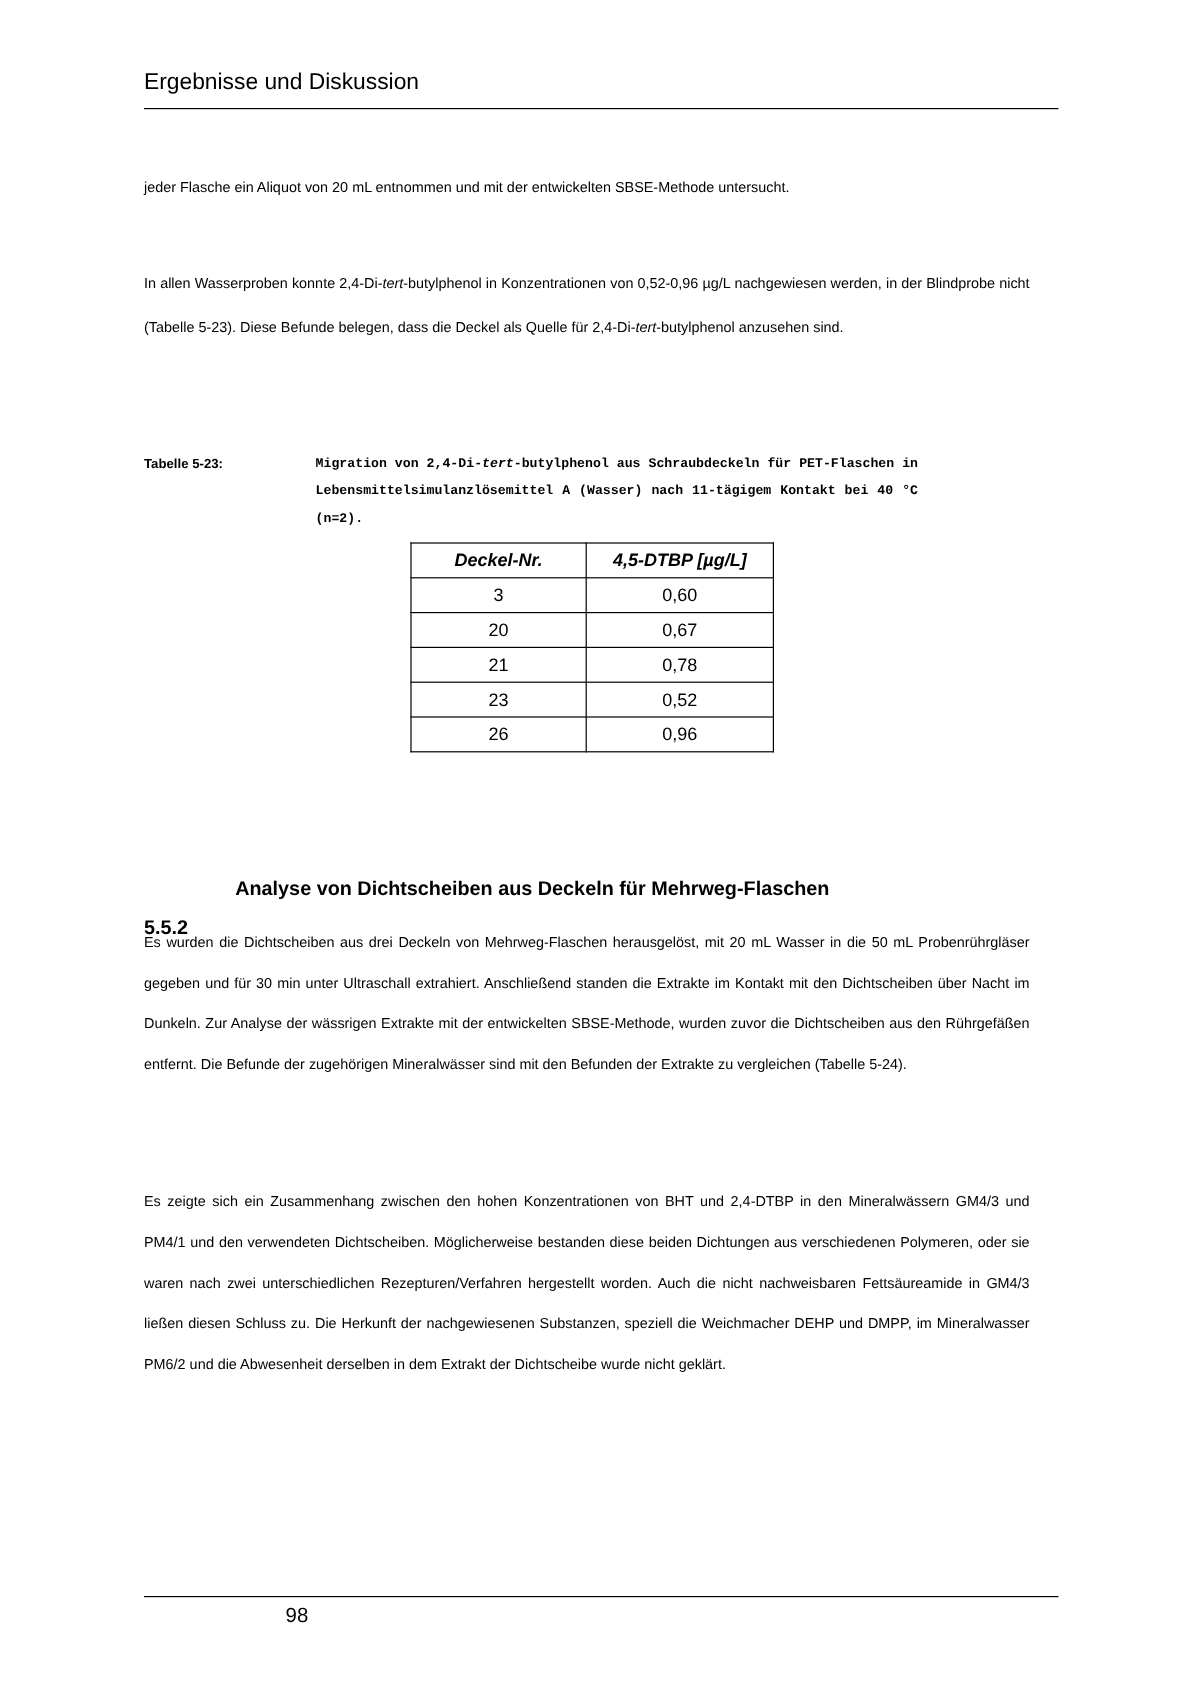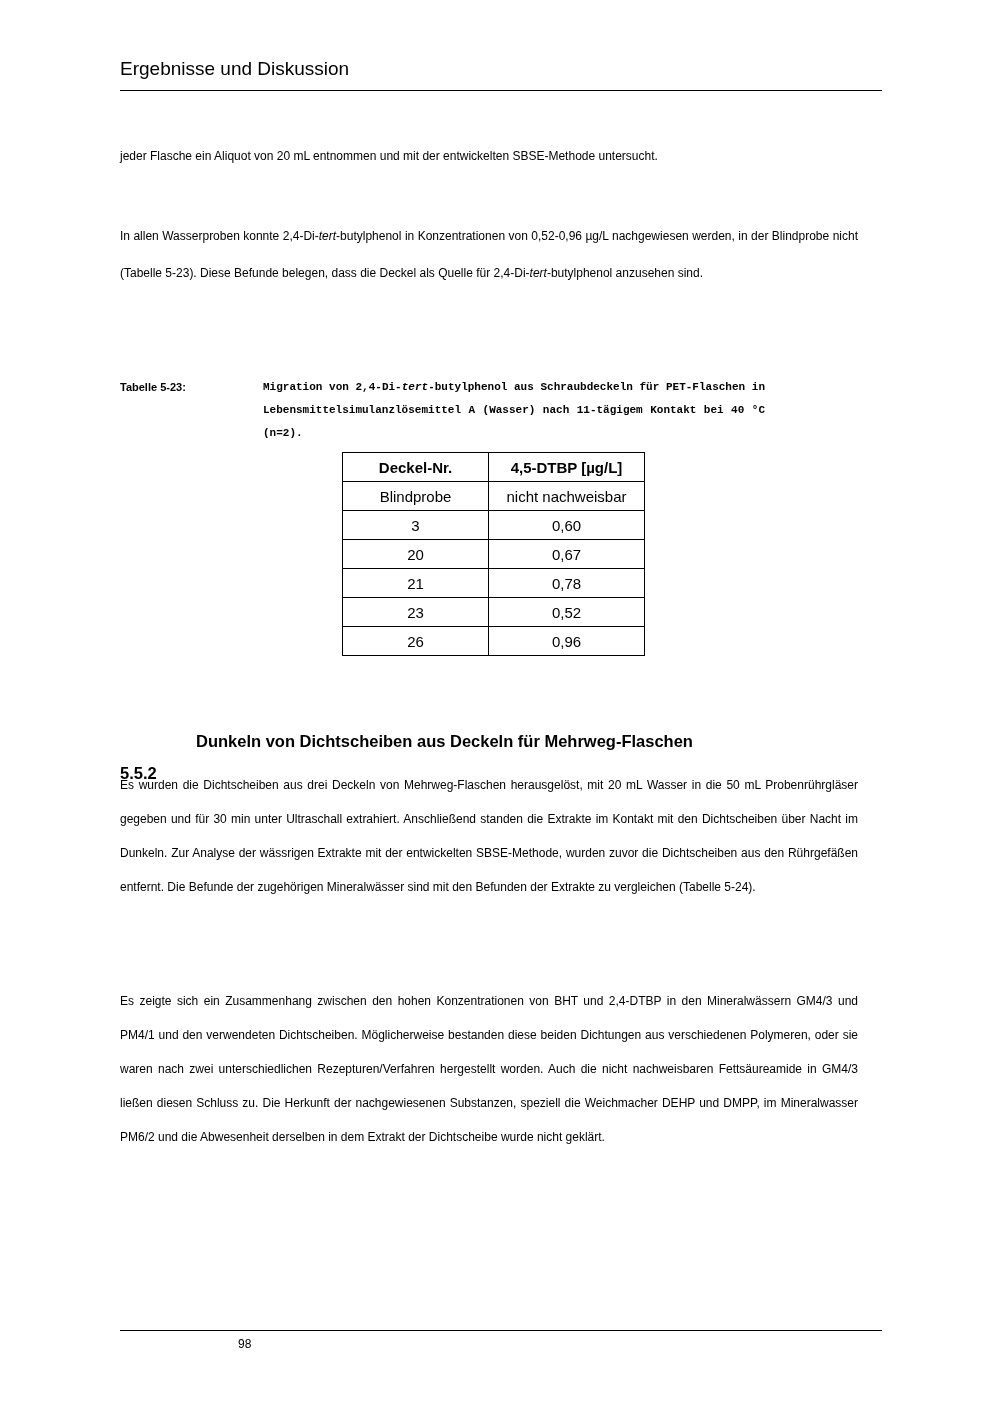--- a/index.html
+++ b/index.html
@@ -35,36 +35,36 @@
   .caption-text { width: 502px; text-align: justify; hyphens: manual; font-family: Liberation Mono, monospace; }
 
   table.data-table {
     position: absolute; left: 342px; top: 452px;
     border-collapse: collapse; font-size: 15px;
   }
   table.data-table th, table.data-table td {
     border: 1px solid #000; text-align: center; vertical-align: middle;
     height: 29px; padding: 0 6px;
   }
-  table.data-table th { font-weight: bold; }
+  table.data-table th { font-weight: bold; font-style: italic; }
   table.data-table .col1 { width: 146px; }
   table.data-table .col2 { width: 156px; }
 
   .section-heading {
     position: absolute; left: 120px; top: 732px; width: 738px;
     display: flex; font-weight: bold; font-size: 16.5px;
   }
   .section-number { width: 76px; flex: none; margin-top: 32px; }
 
   .footer {
     position: absolute; left: 120px; top: 1330px; width: 762px;
     border-top: 1px solid #000;
   }
   .page-number {
-    display: inline-block; margin-left: 118px; margin-top: 6px; font-size: 12px;
+    display: inline-block; margin-left: 118px; margin-top: 6px; font-size: 17px;
   }
 </style>
 </head>
 <body>
 
 <div class="page">
 
   <div class="running-header">Ergebnisse und Diskussion</div>
 
   <p class="para" style="top:138px;">jeder Flasche ein Aliquot von 20 mL entnommen und mit der entwickelten SBSE-Methode unter­sucht.</p>
@@ -78,24 +78,20 @@
 
   <table class="data-table">
     <thead>
       <tr>
         <th class="col1">Deckel-Nr.</th>
         <th class="col2">4,5-DTBP [µg/L]</th>
       </tr>
     </thead>
     <tbody>
         <tr>
-          <td class="col1">Blindprobe</td>
-          <td class="col2">nicht nachweisbar</td>
-        </tr>
-        <tr>
           <td class="col1">3</td>
           <td class="col2">0,60</td>
         </tr>
         <tr>
           <td class="col1">20</td>
           <td class="col2">0,67</td>
         </tr>
         <tr>
           <td class="col1">21</td>
           <td class="col2">0,78</td>
@@ -106,21 +102,21 @@
         </tr>
         <tr>
           <td class="col1">26</td>
           <td class="col2">0,96</td>
         </tr>
       </tbody>
   </table>
 
   <div class="section-heading">
     <span class="section-number">5.5.2</span>
-    <span class="section-title">Dunkeln von Dichtscheiben aus Deckeln für Mehrweg-Flaschen</span>
+    <span class="section-title">Analyse von Dichtscheiben aus Deckeln für Mehrweg-Flaschen</span>
   </div>
 
   <p class="para para-tight" style="top:768px;">Es wurden die Dichtscheiben aus drei Deckeln von Mehrweg-Flaschen herausgelöst, mit 20 mL Wasser in die 50 mL Probenrührgläser gegeben und für 30 min unter Ultraschall extrahiert. An­schließend standen die Extrakte im Kontakt mit den Dichtscheiben über Nacht im Dunkeln. Zur Analyse der wässrigen Extrakte mit der entwickelten SBSE-Methode, wurden zuvor die Dicht­scheiben aus den Rührgefäßen entfernt. Die Befunde der zugehörigen Mineralwässer sind mit den Befunden der Extrakte zu vergleichen (Tabelle 5-24).</p>
 
   <p class="para para-tight" style="top:984px;">Es zeigte sich ein Zusammenhang zwischen den hohen Konzentrationen von BHT und 2,4-DTBP in den Mineralwässern GM4/3 und PM4/1 und den verwendeten Dichtscheiben. Möglicherweise bestanden diese beiden Dichtungen aus verschiedenen Polymeren, oder sie waren nach zwei un­terschiedlichen Rezepturen/Verfahren hergestellt worden. Auch die nicht nachweisbaren Fettsäu­reamide in GM4/3 ließen diesen Schluss zu. Die Herkunft der nachgewiesenen Substanzen, spezi­ell die Weichmacher DEHP und DMPP, im Mineralwasser PM6/2 und die Abwesenheit derselben in dem Extrakt der Dichtscheibe wurde nicht geklärt.</p>
 
   <div class="footer">
     <span class="page-number">98</span>
   </div>
 

